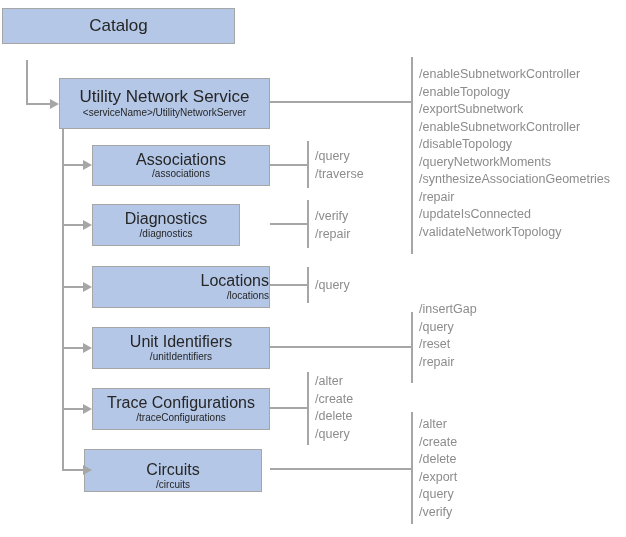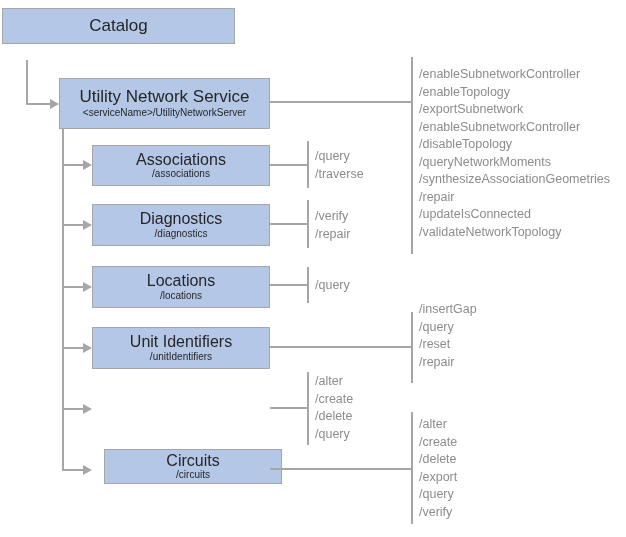--- a/index.html
+++ b/index.html
@@ -23,25 +23,25 @@
     justify-content: center;
     text-align: center;
   }
   .node .title { font-size: 16px; color: var(--box-text, #262626); line-height: 1.1; white-space: nowrap; }
   .node .title.big { font-size: 17px; }
   .node .sub   { font-size: 10px;  color: var(--box-text, #262626); line-height: 1.2; white-space: nowrap; }
 
   .nd-catalog { left: 2px;  top: 8px;   width: 233px; height: 36px; }
   .nd-service { left: 59px; top: 78px;  width: 211px; height: 51px; }
   .nd-assoc   { left: 92px; top: 145px; width: 178px; height: 41px; }
-  .nd-diag    { left: 92px; top: 204px; width: 178px; height: 42px; }
-  .nd-loc     { left: 92px; top: 266px; width: 178px; height: 42px; }
+  .nd-diag    { left: 92px; top: 204px; width: 148px; height: 42px; }
+  .nd-loc     { left: 92px; top: 266px; width: 178px; height: 42px; align-items: flex-end; }
   .nd-unit    { left: 92px; top: 327px; width: 178px; height: 42px; }
   .nd-trace   { left: 92px; top: 388px; width: 178px; height: 42px; }
-  .nd-circ    { left: 104px; top: 449px; width: 178px; height: 35px; }
+  .nd-circ    { left: 84px; top: 449px; width: 178px; height: 43px; justify-content: flex-end; }
 
   
   .hline, .vline { position: absolute; background: var(--line, #a6a6a6); }
   .hline { height: 2px; }
   .vline { width: 2px; }
   .arrow {
     position: absolute; width: 0; height: 0;
     border-top: 5px solid transparent;
     border-bottom: 5px solid transparent;
     border-left: 9px solid var(--line, #a6a6a6);
@@ -118,20 +118,24 @@
   <div class="node nd-loc">
     <div class="title">Locations</div>
     <div class="sub">/locations</div>
   </div>
 
   <div class="node nd-unit">
     <div class="title">Unit Identifiers</div>
     <div class="sub">/unitIdentifiers</div>
   </div>
 
+  <div class="node nd-trace">
+    <div class="title">Trace Configurations</div>
+    <div class="sub">/traceConfigurations</div>
+  </div>
 
   <div class="node nd-circ">
     <div class="title">Circuits</div>
     <div class="sub">/circuits</div>
   </div>
 
   <div class="vline c-cat-v"></div>
   <div class="hline c-cat-h"></div>
   <div class="arrow c-cat-a"></div>
 

